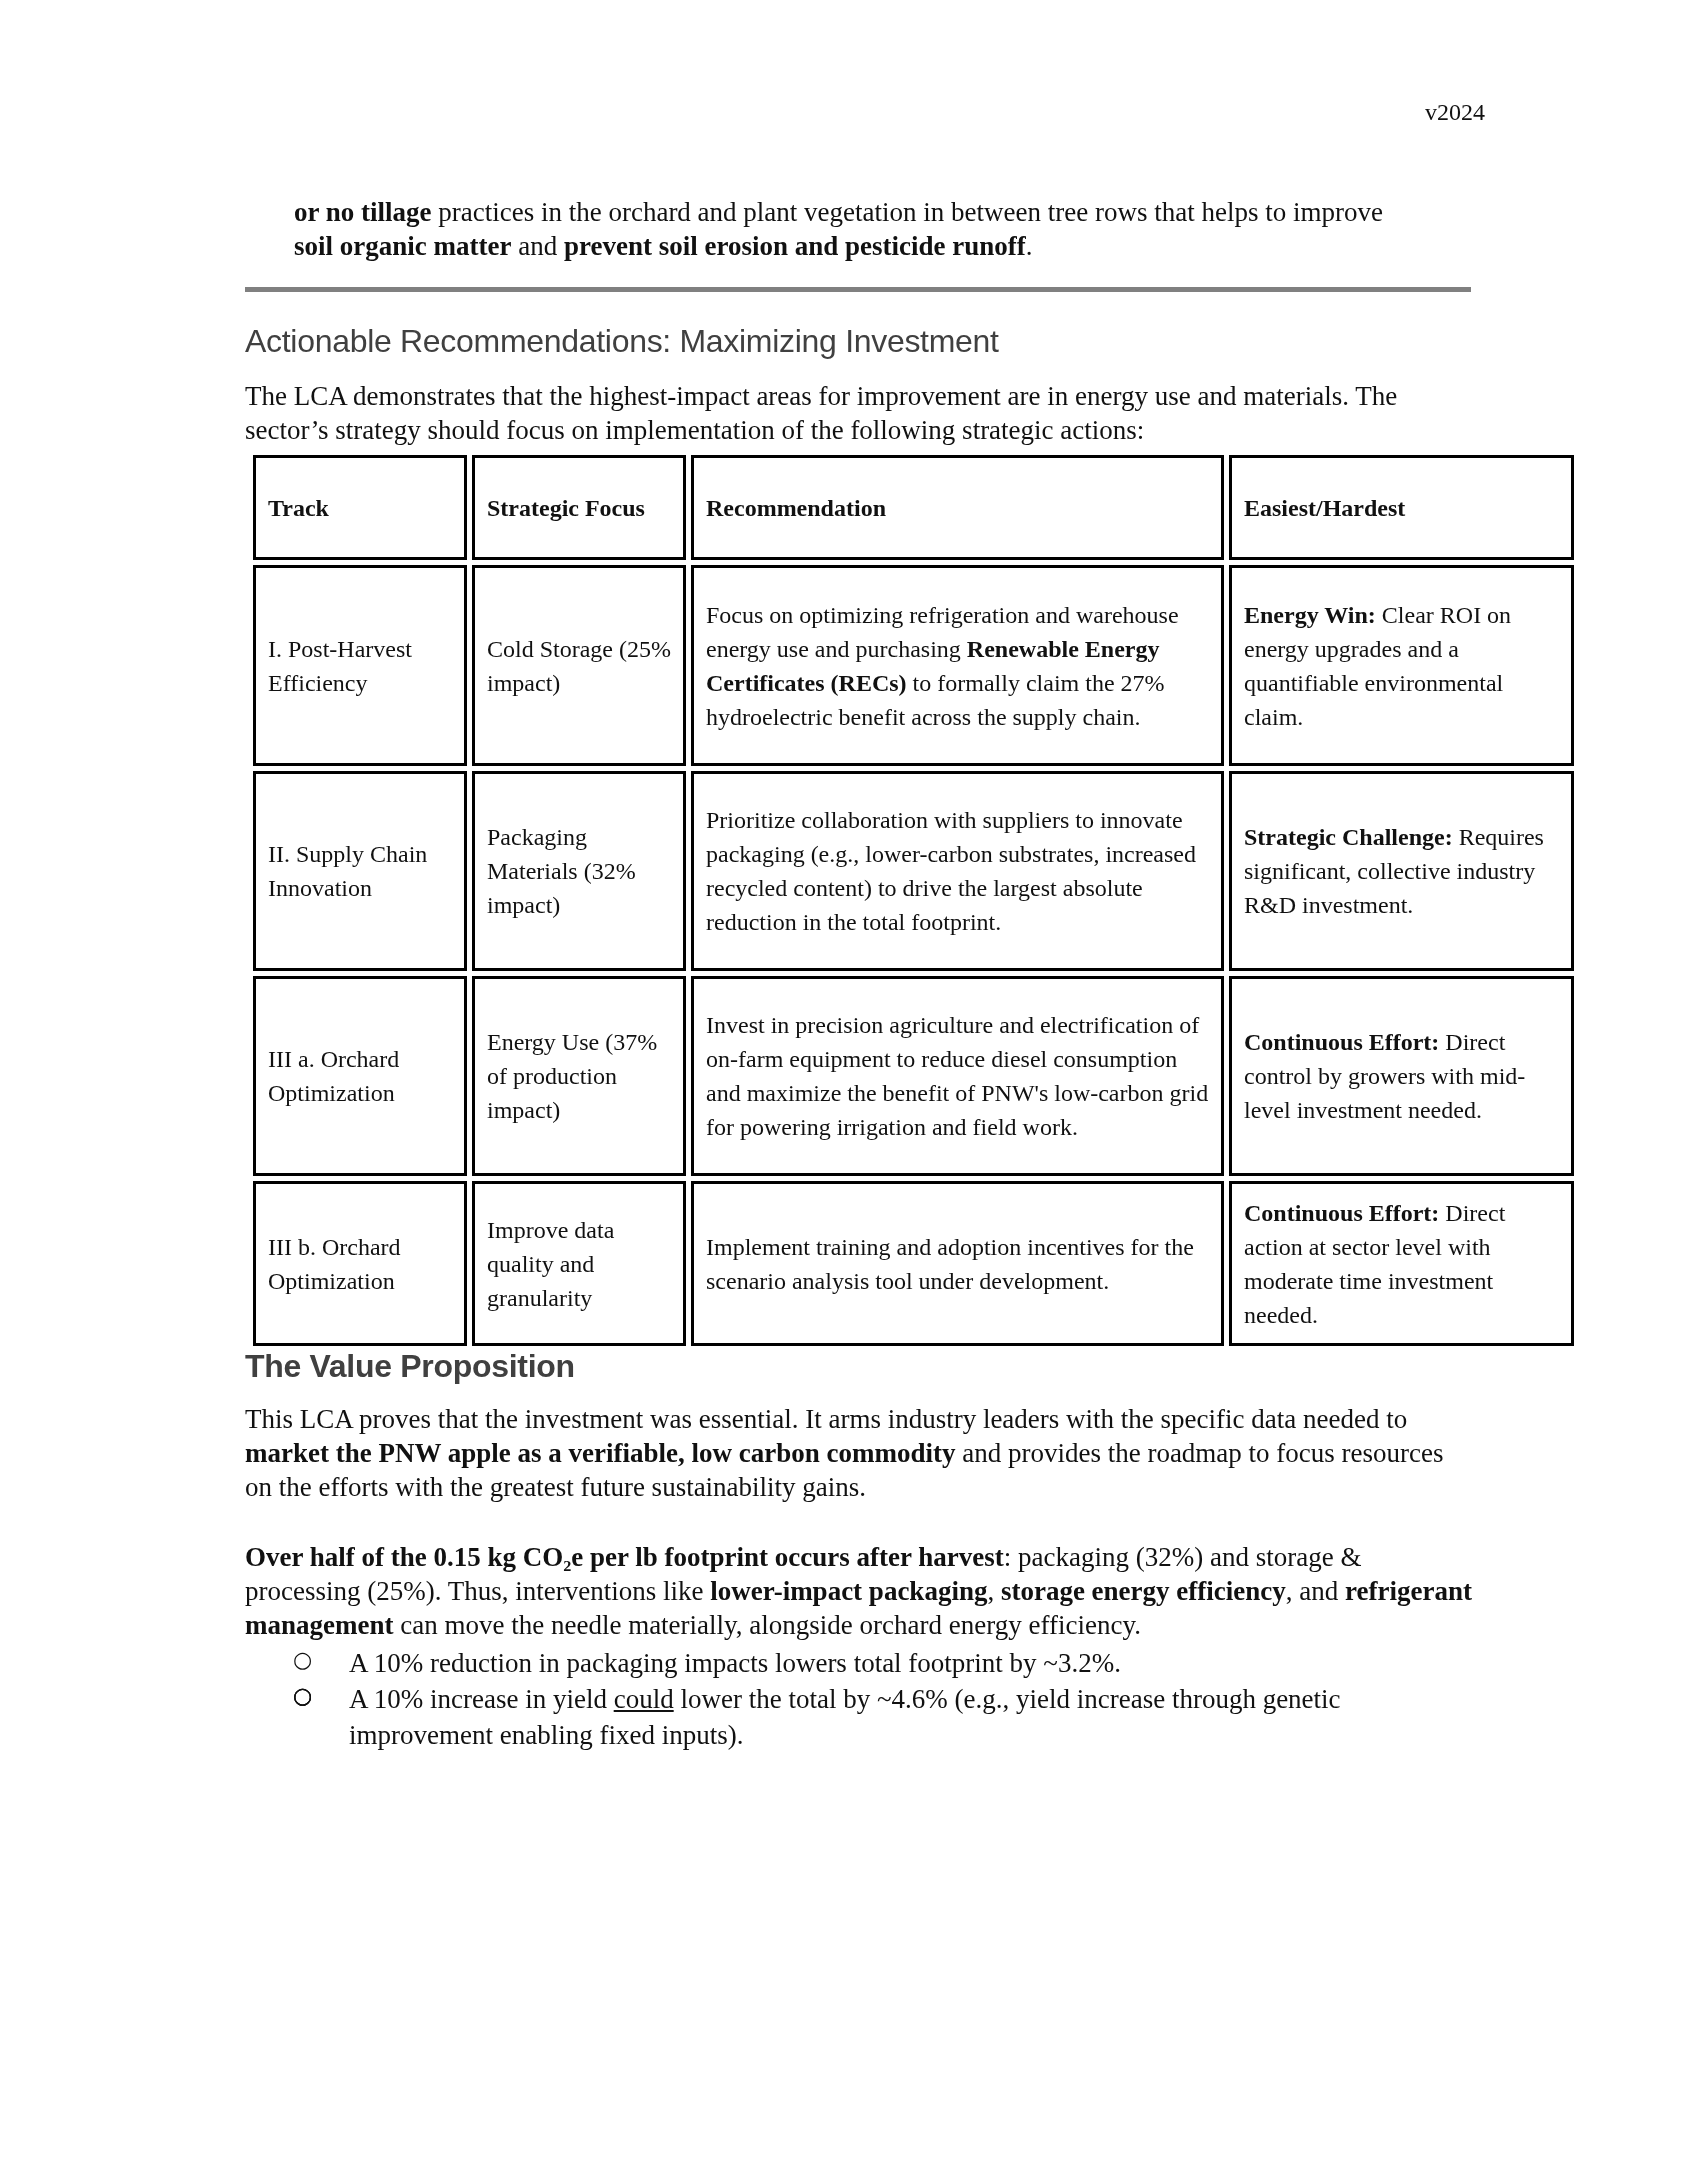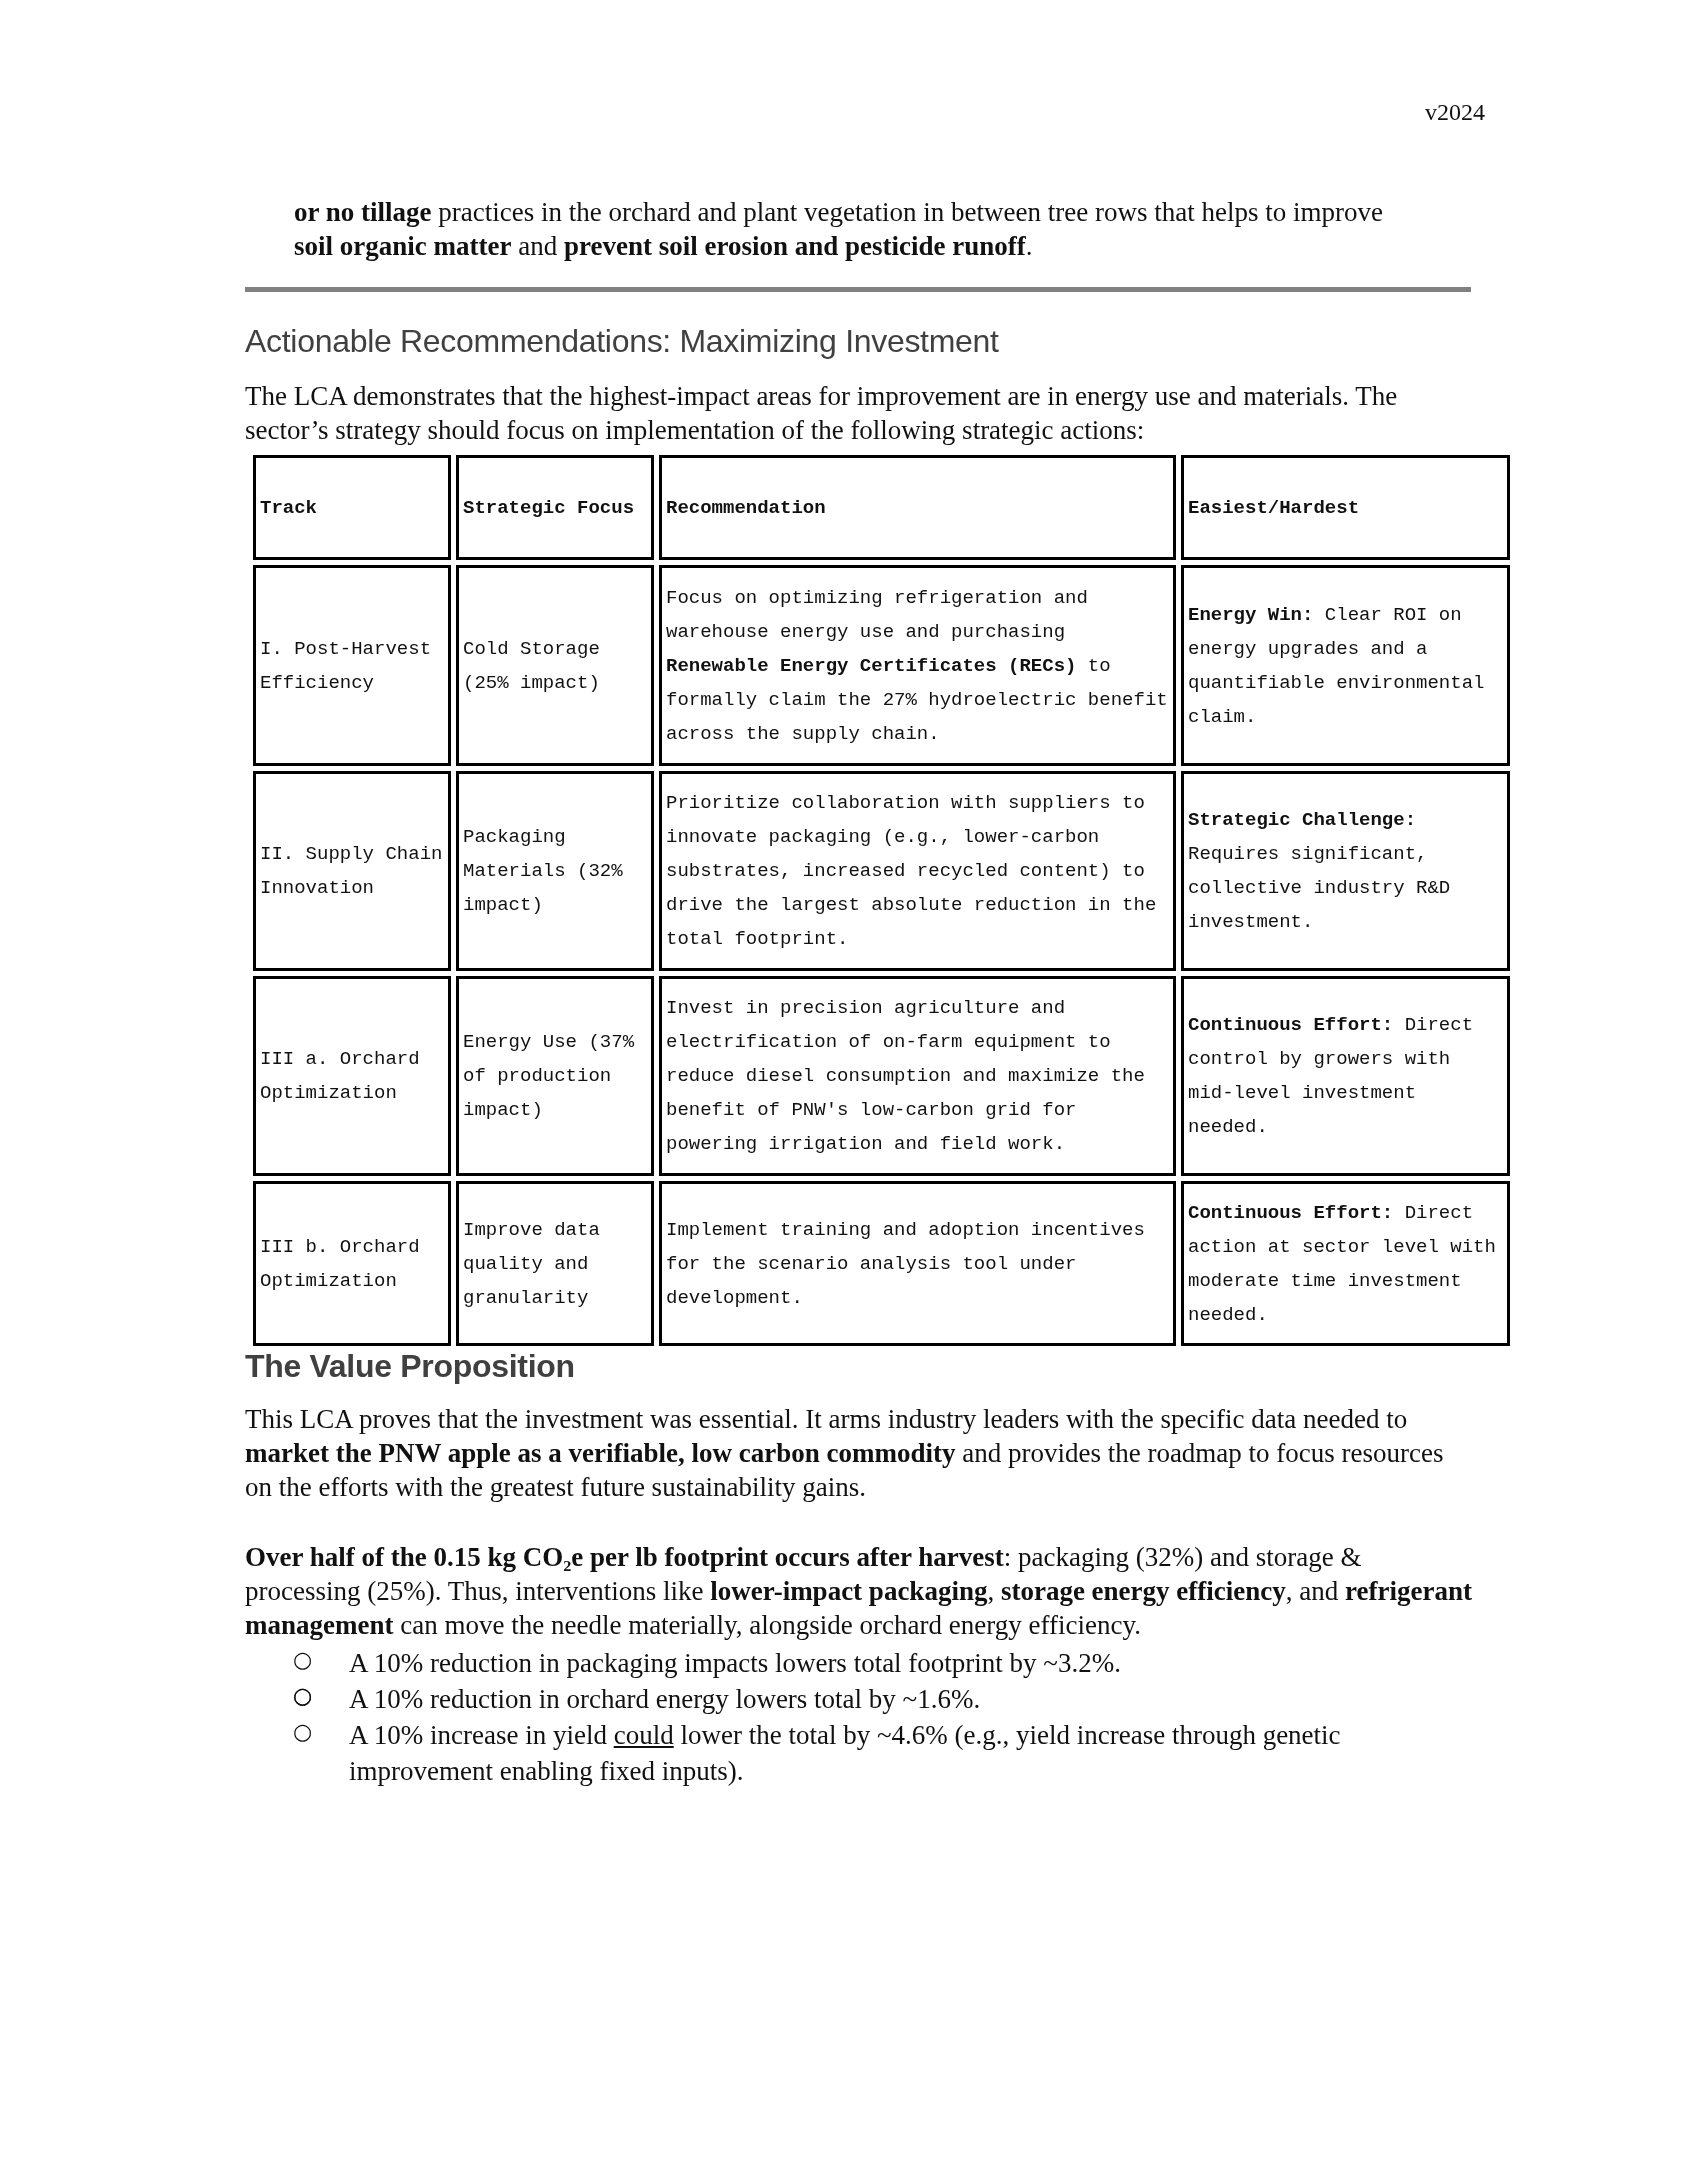--- a/index.html
+++ b/index.html
@@ -9,22 +9,22 @@
   .ver { top:99px; left:1416px; width:69px; text-align:right; font-size:24px; }
   .txt { font-size:27px; line-height:34px; }
   .p1 { top:195px; left:294px; width:1129px; }
   .rule { top:287px; left:245px; width:1226px; height:5px; background:#808080; }
   h2 { margin:0; font-family:"Liberation Sans", sans-serif; font-weight:normal;
        color:#404040; font-size:32px; letter-spacing:-0.3px; }
   .h2a { top:323px; left:245px; }
   .p2 { top:379px; left:245px; width:1228px; }
   table.rec { position:absolute; top:450px; left:248px; border-collapse:separate;
               border-spacing:5px; margin:0; }
-  table.rec td { border:3px solid #000; vertical-align:middle; padding:4px 4px;
-                 font-size:19px; line-height:34px;font-family:Liberation Mono, monospace; }
+  table.rec td { border:3px solid #000; vertical-align:middle; padding:4px 12px;
+                 font-size:24px; line-height:34px; }
   .c1 { width:184px; } .c2 { width:184px; } .c3 { width:503px; } .c4 { width:315px; }
   .hrow td { height:91px; }
   .r1 td { height:187px; } .r2 td { height:186px; } .r3 td { height:186px; } .r4 td { height:151px; }
   .h2b { top:1348px; left:245px;font-weight:bold; }
   .p3 { top:1402px; left:245px; width:1228px; }
   .p4 { top:1540px; left:245px; width:1228px; }
   ul.bl { position:absolute; top:1645px; left:245px; margin:0; padding:0; list-style:none; width:1228px; }
   ul.bl li { position:relative; padding-left:104px; font-size:27px; line-height:36px; }
   ul.bl li .bul { position:absolute; left:48px; top:-3px; font-size:22px; font-family:"DejaVu Sans", sans-serif; }
   b { font-weight:bold; }
@@ -79,16 +79,16 @@
 
 <h2 class="abs h2b">The Value Proposition</h2>
 
 <div class="abs txt p3"><span>This LCA proves that the investment was essential. It arms industry leaders with the specific data needed to </span><b>market the PNW apple as a verifiable, low carbon commodity</b><span> and provides the roadmap to focus resources on the efforts with the greatest future sustainability gains.</span></div>
 
 <div class="abs txt p4"><b>Over half of the 0.15 kg CO₂e per lb footprint occurs after harvest</b><span>: packaging (32%) and storage &amp; processing (25%). Thus, interventions like </span><b>lower-impact packaging</b><span>, </span><b>storage energy efficiency</b><span>, and </span><b>refrigerant management</b><span> can move the needle materially, alongside orchard energy efficiency.</span></div>
 
 <ul class="bl">
   <li><span class="bul">○</span><span>A 10% reduction in packaging impacts lowers total footprint by ~3.2%.</span></li>
   <li><span class="bul">○</span></li>
-  <li><span class="bul">○</span><span>A 10% reduction in orchard energy lowers total by ~1.6%.</span></li>
+  <li><span class="bul">○</span></li>
   <li><span class="bul">○</span><span>A 10% increase in yield </span><u>could</u><span> lower the total by ~4.6% (e.g.,  yield increase through genetic improvement enabling fixed inputs).</span></li>
 </ul>
 
 
 </body></html>

